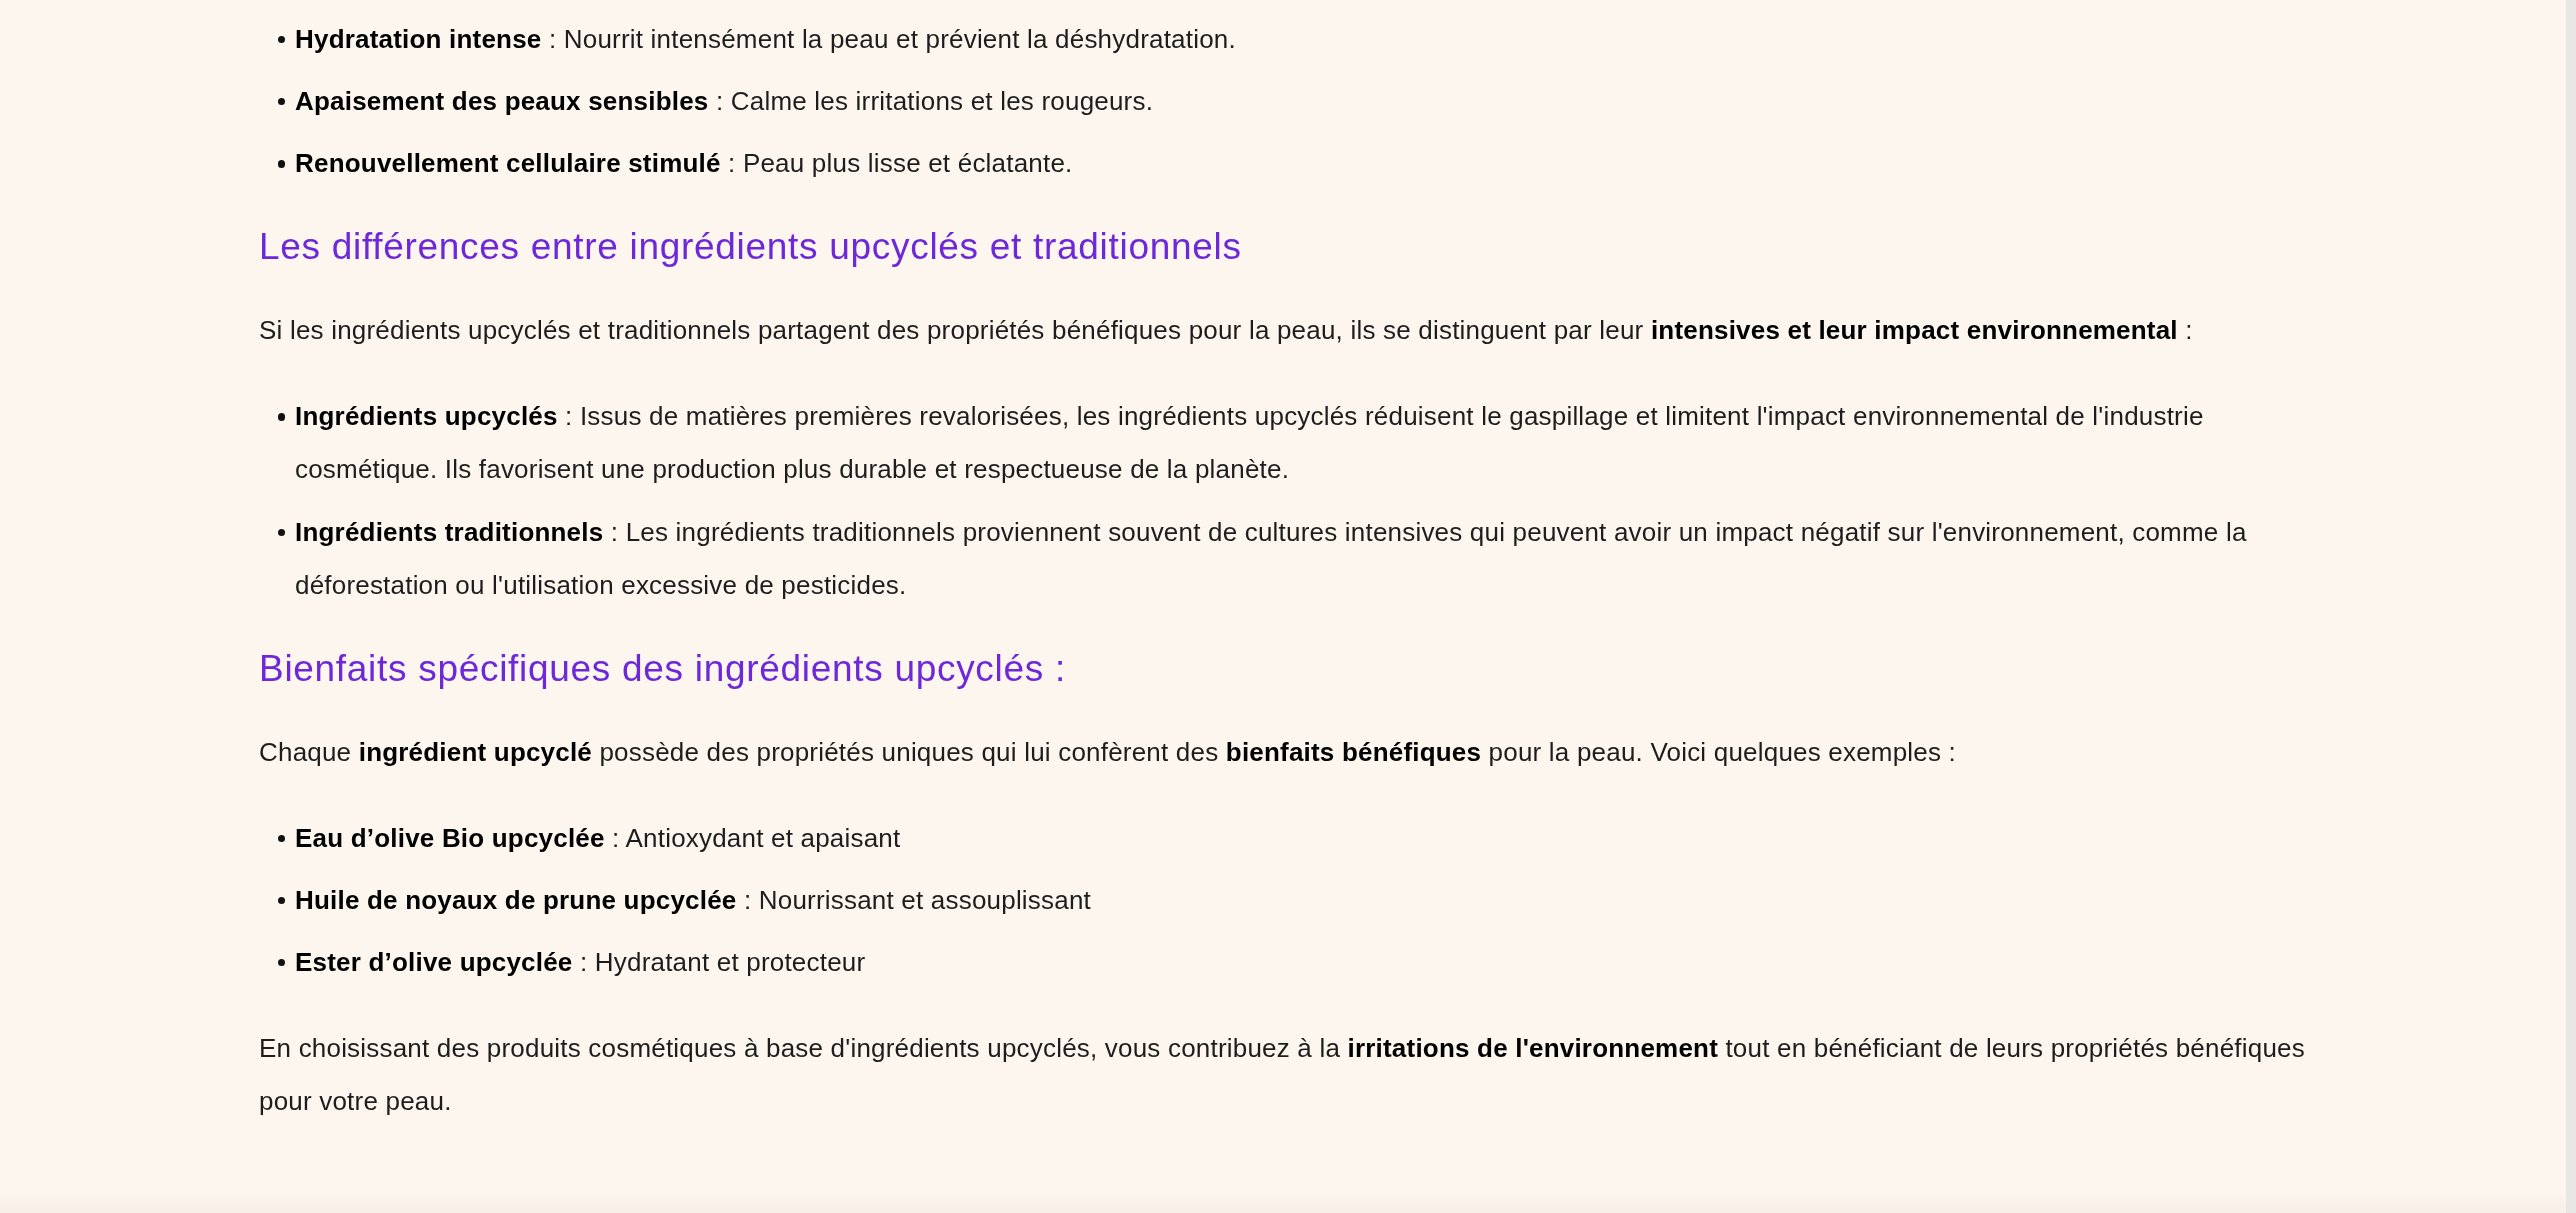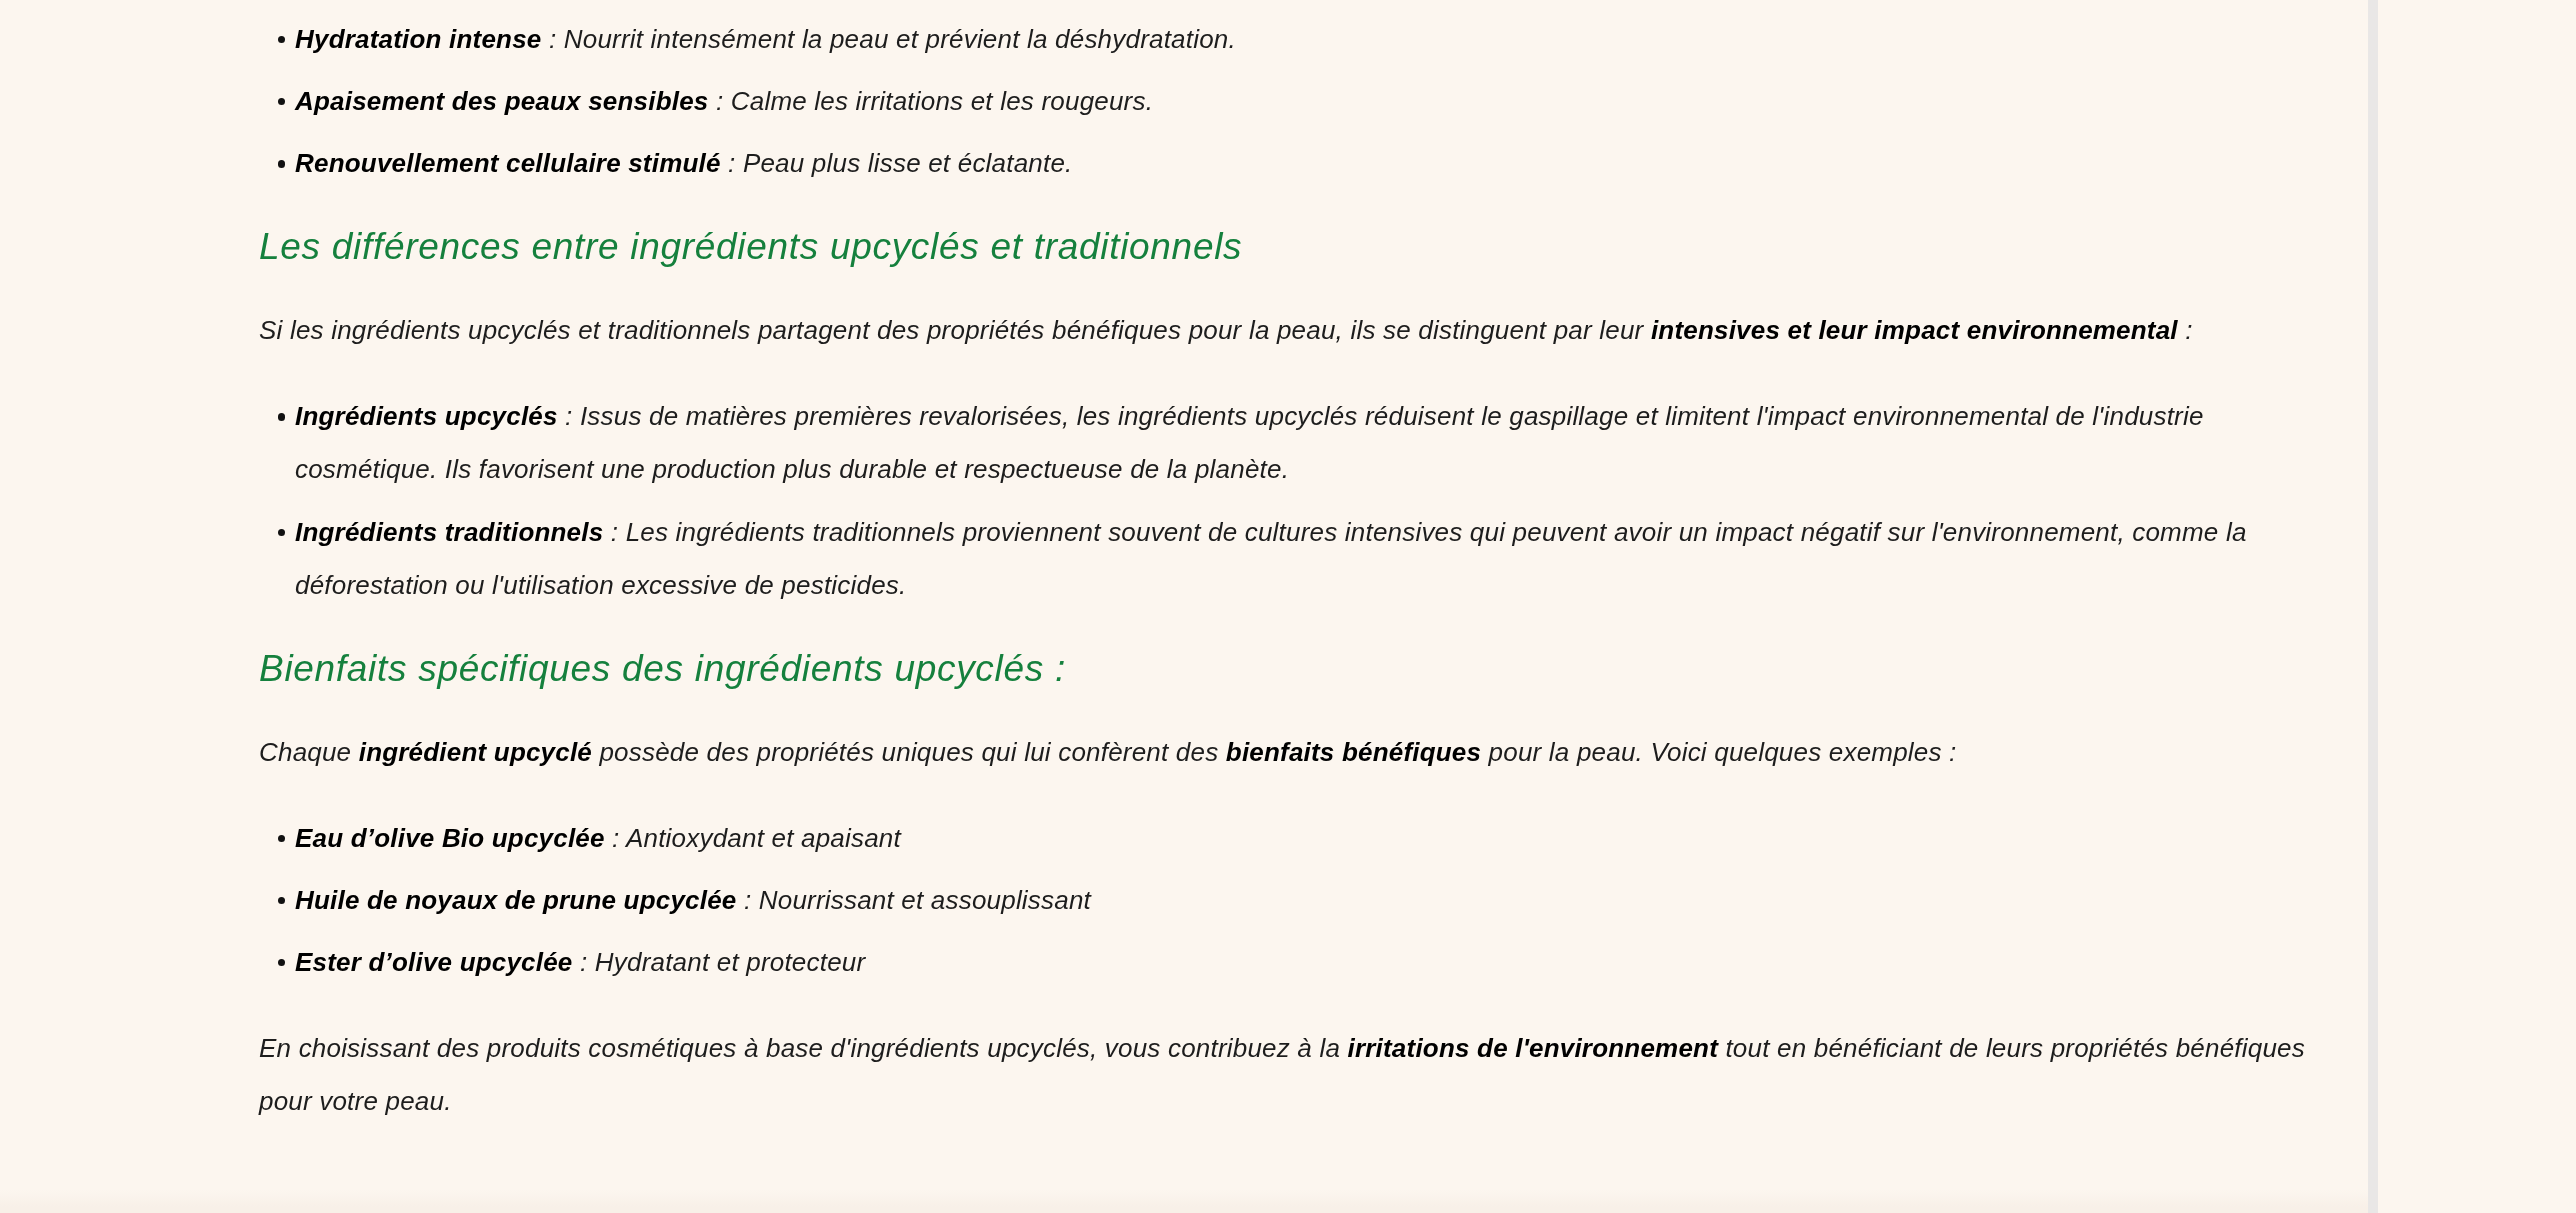--- a/index.html
+++ b/index.html
@@ -2,25 +2,24 @@
 <html lang="fr" style="font-size:14.7px"><head>
 <meta charset="utf-8">
 <style>
   html, body { margin: 0; padding: 0; }
   body {
     font-family: "Liberation Sans", sans-serif;
     background: #fcf6ef;
   }
   .screen {
     position: relative;
-    width: 2378px;
+    width: 2576px;
     height: 1214px;
     background: #fcf6ef;
     overflow: hidden;
-    font-style: italic;
   }
   .article {
     position: absolute;
     left: 259px;
     top: 0;
     width: 2061px;
     padding-top: 13px;
     color: #1d1d1d;
   }
   .article p {
@@ -30,21 +29,21 @@
     margin: 33px 0;
     color: #1d1d1d;
   }
   .article p.oneline { white-space: nowrap; }
   .article h2 {
     font-size: 37px;
     font-weight: 400;
     letter-spacing: 0.7px;
     line-height: 48px;
     margin: 33px 0;
-    color: #15803d;
+    color: #6d28d9;
   }
   .article ul {
     list-style: none;
     margin: 29px 0;
     padding: 0 0 0 36px;
   }
   .article li {
     position: relative;
     font-size: 26px;
     line-height: 53px;

